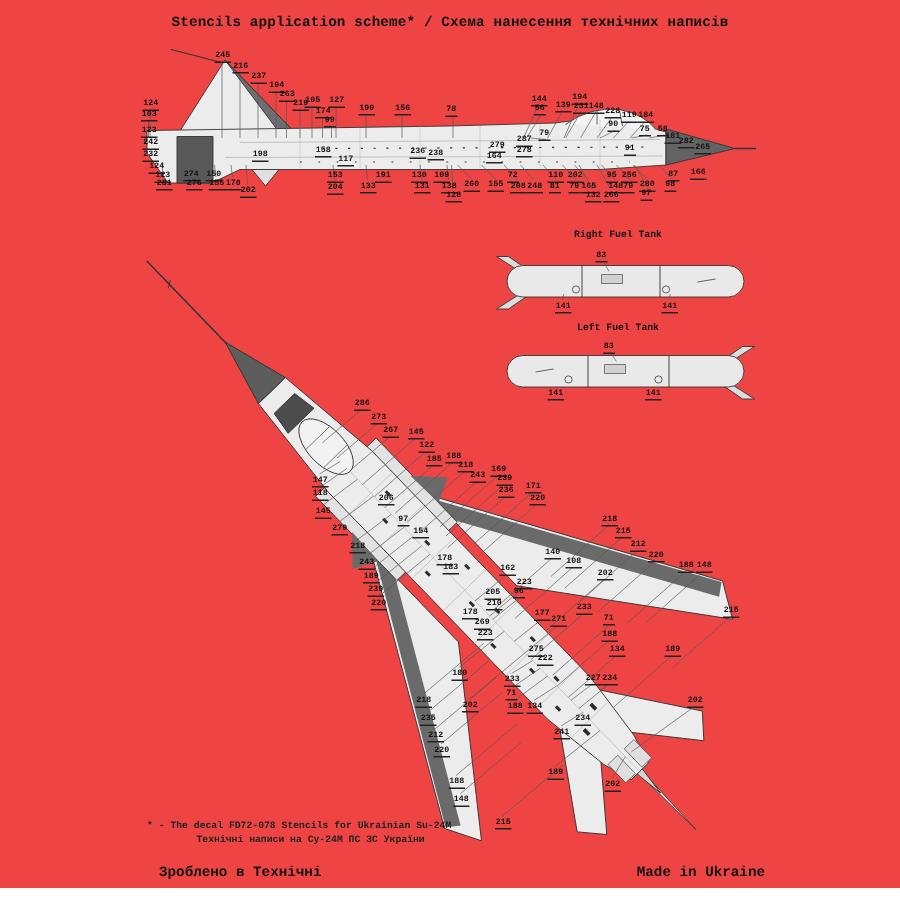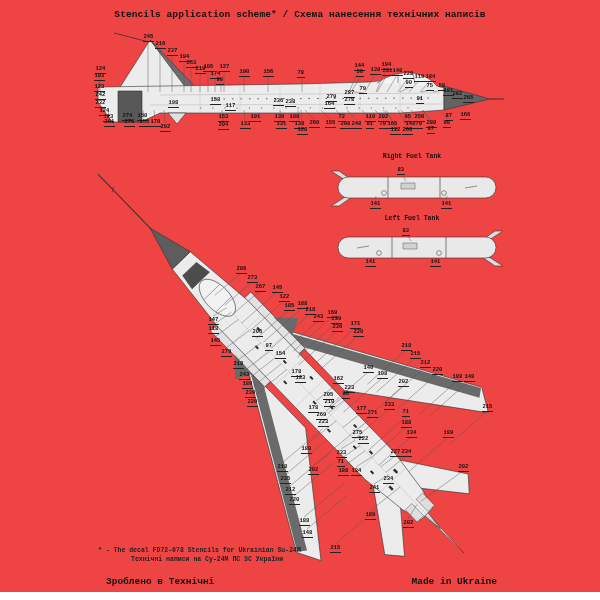--- a/index.html
+++ b/index.html
@@ -13,21 +13,21 @@
   .co{position:absolute;font-size:5.5px;line-height:6px;font-weight:bold;color:#111;
       border-bottom:0.7px solid #222;padding:0 0.5px 0.5px 0.5px;white-space:nowrap;}
   .tank-title{position:absolute;width:90px;text-align:center;font-size:6.5px;font-weight:bold;z-index:3;}
   #tank-title-right{left:367px;top:153px;}
   #tank-title-left{left:367px;top:215px;}
   .fn{position:absolute;font-size:6.5px;font-weight:bold;color:#222;z-index:3;}
   #fn1{left:98px;top:547px;}
   #fn2{left:131px;top:556px;}
   .made{position:absolute;top:576px;font-size:9.5px;font-weight:bold;z-index:3;}
   #made-l{left:106px;}
-  #made-r{right:103px;}
+  #made-r{right:90px;}
 </style>
 </head>
 <body>
 
 <div class="page">
 
   <div class="title">Stencils application scheme* / Схема нанесення технічних написів</div>
 
   <svg id="drawing" class="layer" viewBox="0 0 600 600">
 

